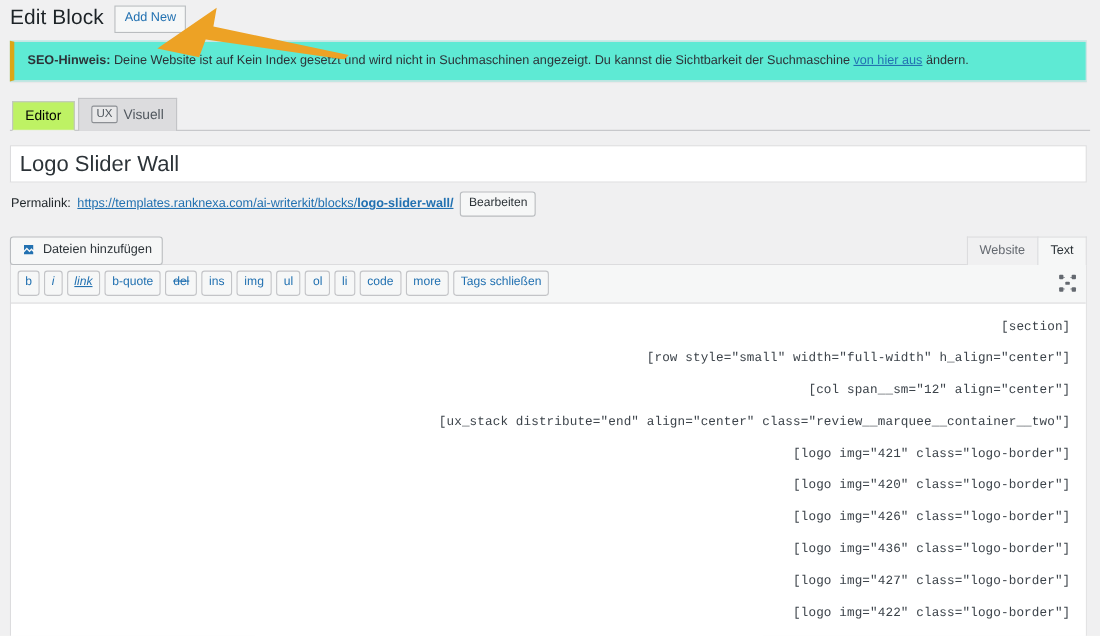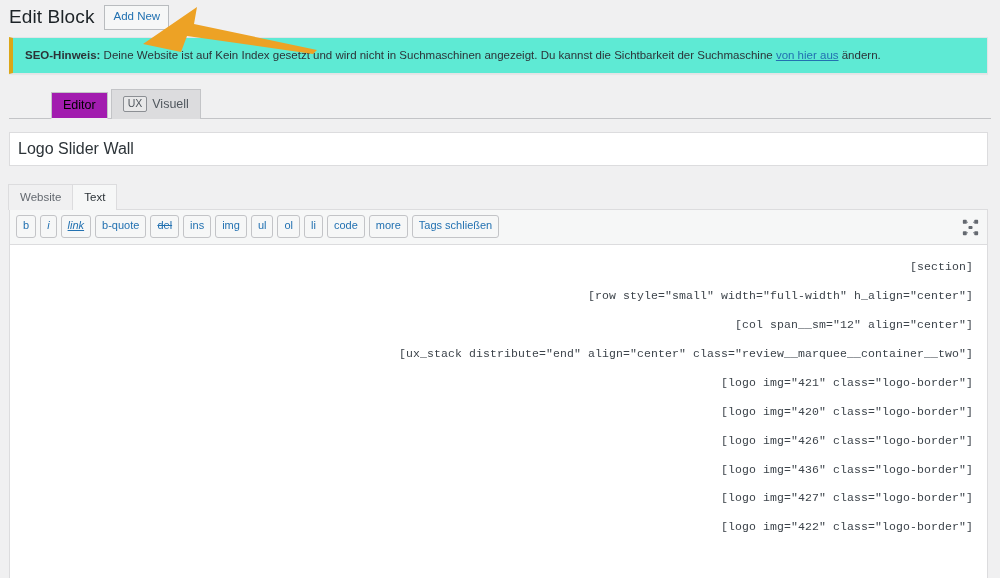--- a/index.html
+++ b/index.html
@@ -77,45 +77,44 @@
     padding: 6px 11px 7px;
     border: 1px solid #c3c4c7;
     border-bottom: none;
     background: #dcdcde;
     color: #50575e;
     margin-right: 3px;
     margin-bottom: -1px;
     cursor: pointer;
   }
   .nav-tab.active {
-    background: #a21caf;
+    background: #bef264;
     color: #000;
     border-bottom: 1px solid #f0f0f1;
     font-weight: 400;
-    margin-left: 40px;
   }
   .ux-chip {
     display: inline-block;
     border: 1px solid #8c8f94;
     border-radius: 2px;
     padding: 1px 4px 2px;
     font-size: 10.5px;
     color: #50575e;
     background: #e8e8e9;
     line-height: 1.1;
   }
 
   
   .title-wrap { margin: 13px 12px 0 9px; }
   .title-input {
     width: 100%;
     height: 34px;
     border: 1px solid #dcdcde;
     background: #fff;
-    font-size: 16px;
+    font-size: 20px;
     color: #2c3338;
     padding: 3px 8px;
     font-family: "Liberation Sans", sans-serif;
     outline: none;
     box-shadow: 0 0 0 transparent;
     border-radius: 0;
   }
   .permalink-row {
     margin: 8px 0 0 1px;
     font-size: 11.5px;
@@ -271,25 +270,39 @@
       <span>Editor</span>
     </span>
     <span class="nav-tab">
       <span class="ux-chip">UX</span>
       <span>Visuell</span>
     </span>
   </div>
 
   <div class="title-wrap">
     <input class="title-input" type="text" value="Logo Slider Wall" style="">
+    <div class="permalink-row">
+      <span class="plabel">Permalink:</span>
+      <a href="#"><span>https://templates.ranknexa.com/ai-writerkit/blocks/</span><span class="slug">logo-slider-wall/</span></a>
+      <span class="btn-edit-slug">Bearbeiten</span>
+    </div>
   </div>
 
   <div class="editor-box">
 
     <div class="media-row">
+      <span class="btn-media">
+        <span class="media-icon">
+          <svg viewBox="0 0 20 20" width="14" height="14" fill="currentColor" aria-hidden="true">
+            <path d="M16 4v6.4l-2.3-2.3-2.6 2.6-3.4-3.4L4 11v-7h12zM4 13.5l3.7-3.6 3.4 3.4 2.6-2.6 2.3 2.3V16H4v-2.5z"></path>
+            <circle cx="12.6" cy="6.6" r="1.2"></circle>
+          </svg>
+        </span>
+        <span>Dateien hinzufügen</span>
+      </span>
 
       <span class="ed-tabs">
         <span class="ed-tab">Website</span>
         <span class="ed-tab active">Text</span>
       </span>
     </div>
 
     <div class="ed-frame">
       <div class="qt-toolbar">
         <span class="qt-btn">b</span>

